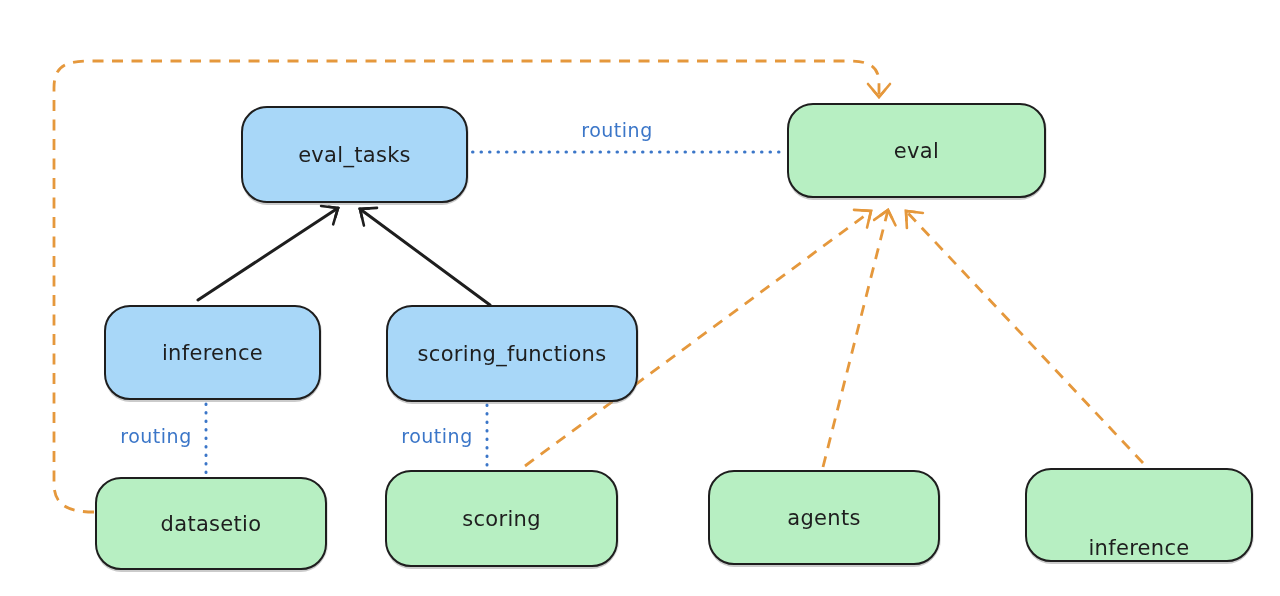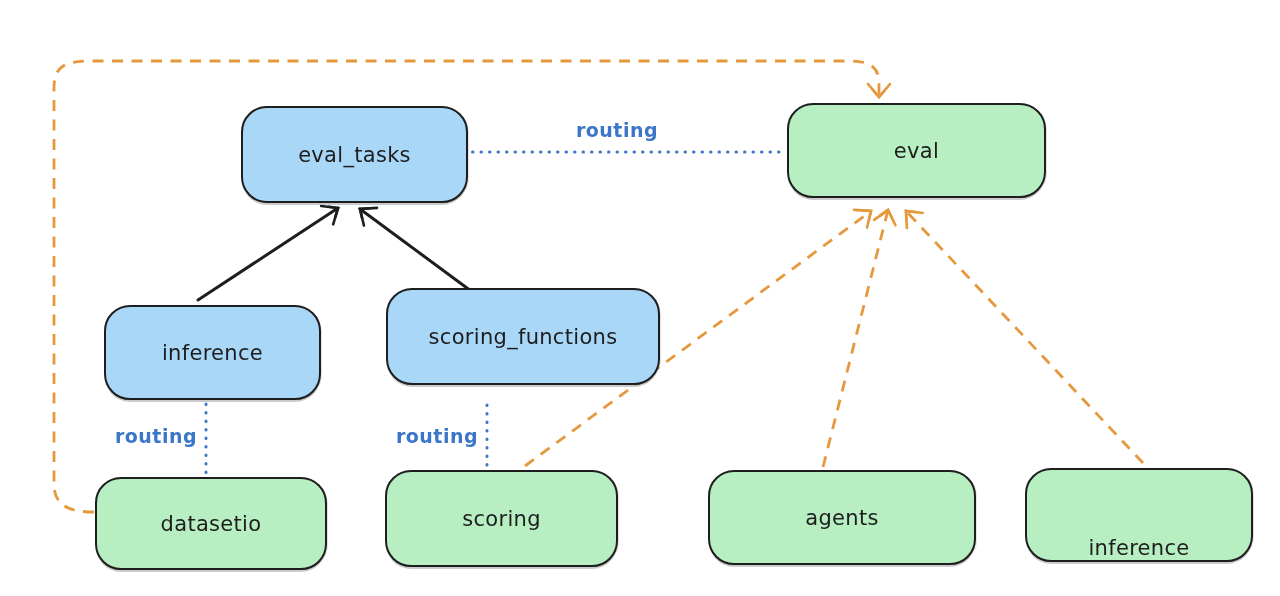--- a/index.html
+++ b/index.html
@@ -33,21 +33,21 @@
     letter-spacing:.3px;
     box-shadow:0 3px 0 -1px rgba(140,140,140,.45), 2px 1px 0 -1px rgba(140,140,140,.25);
   }
   .node-blue{background:var(--blue-node-fill);margin-left:8px;}
   .node-green{background:var(--green-node-fill);}
   .edge-label{
     position:absolute;
     width:130px;
     text-align:center;
     font-size:19px;
-    font-weight:700;
+    font-weight:400;
     letter-spacing:.5px;
     color:var(--routing-color);
   }
   .edge-solid{stroke:var(--solid-arrow-color);stroke-width:3;fill:none;stroke-linecap:round;}
   .edge-dotted{stroke:var(--routing-color);stroke-width:3;fill:none;stroke-linecap:round;stroke-dasharray:0.5 8;}
   .edge-dashed{stroke:var(--dashed-arrow-color);stroke-width:2.8;fill:none;stroke-linecap:butt;stroke-dasharray:11 8.5;}
   .mk-black{stroke:var(--solid-arrow-color);stroke-width:2.6;fill:none;stroke-linecap:round;}
   .mk-orange{stroke:var(--dashed-arrow-color);stroke-width:2.6;fill:none;stroke-linecap:round;}
 </style>
 </head>
@@ -85,33 +85,33 @@
   </div>
 
   <div class="node node-green" style="left:787px;top:103px;width:259px;height:95px;">
     <span>eval</span>
   </div>
 
   <div class="node node-blue" style="left:96px;top:305px;width:217px;height:95px;">
     <span>inference</span>
   </div>
 
-  <div class="node node-blue" style="left:378px;top:288px;width:274px;height:97px;">
+  <div class="node node-blue" style="left:378px;top:305px;width:252px;height:97px;">
     <span>scoring_functions</span>
   </div>
 
   <div class="node node-green" style="left:95px;top:477px;width:232px;height:93px;align-items:center;">
     <span>datasetio</span>
   </div>
 
   <div class="node node-green" style="left:385px;top:470px;width:233px;height:97px;">
     <span>scoring</span>
   </div>
 
-  <div class="node node-green" style="left:708px;top:470px;width:268px;height:95px;">
+  <div class="node node-green" style="left:708px;top:470px;width:232px;height:95px;">
     <span>agents</span>
   </div>
 
   <div class="node node-green" style="left:1025px;top:468px;width:228px;height:94px;align-items:flex-end;">
     <span>inference</span>
   </div>
 
   <div class="edge-label" style="left:552px;top:119px;">routing</div>
   <div class="edge-label" style="left:91px;top:425px;">routing</div>
   <div class="edge-label" style="left:372px;top:425px;">routing</div>

